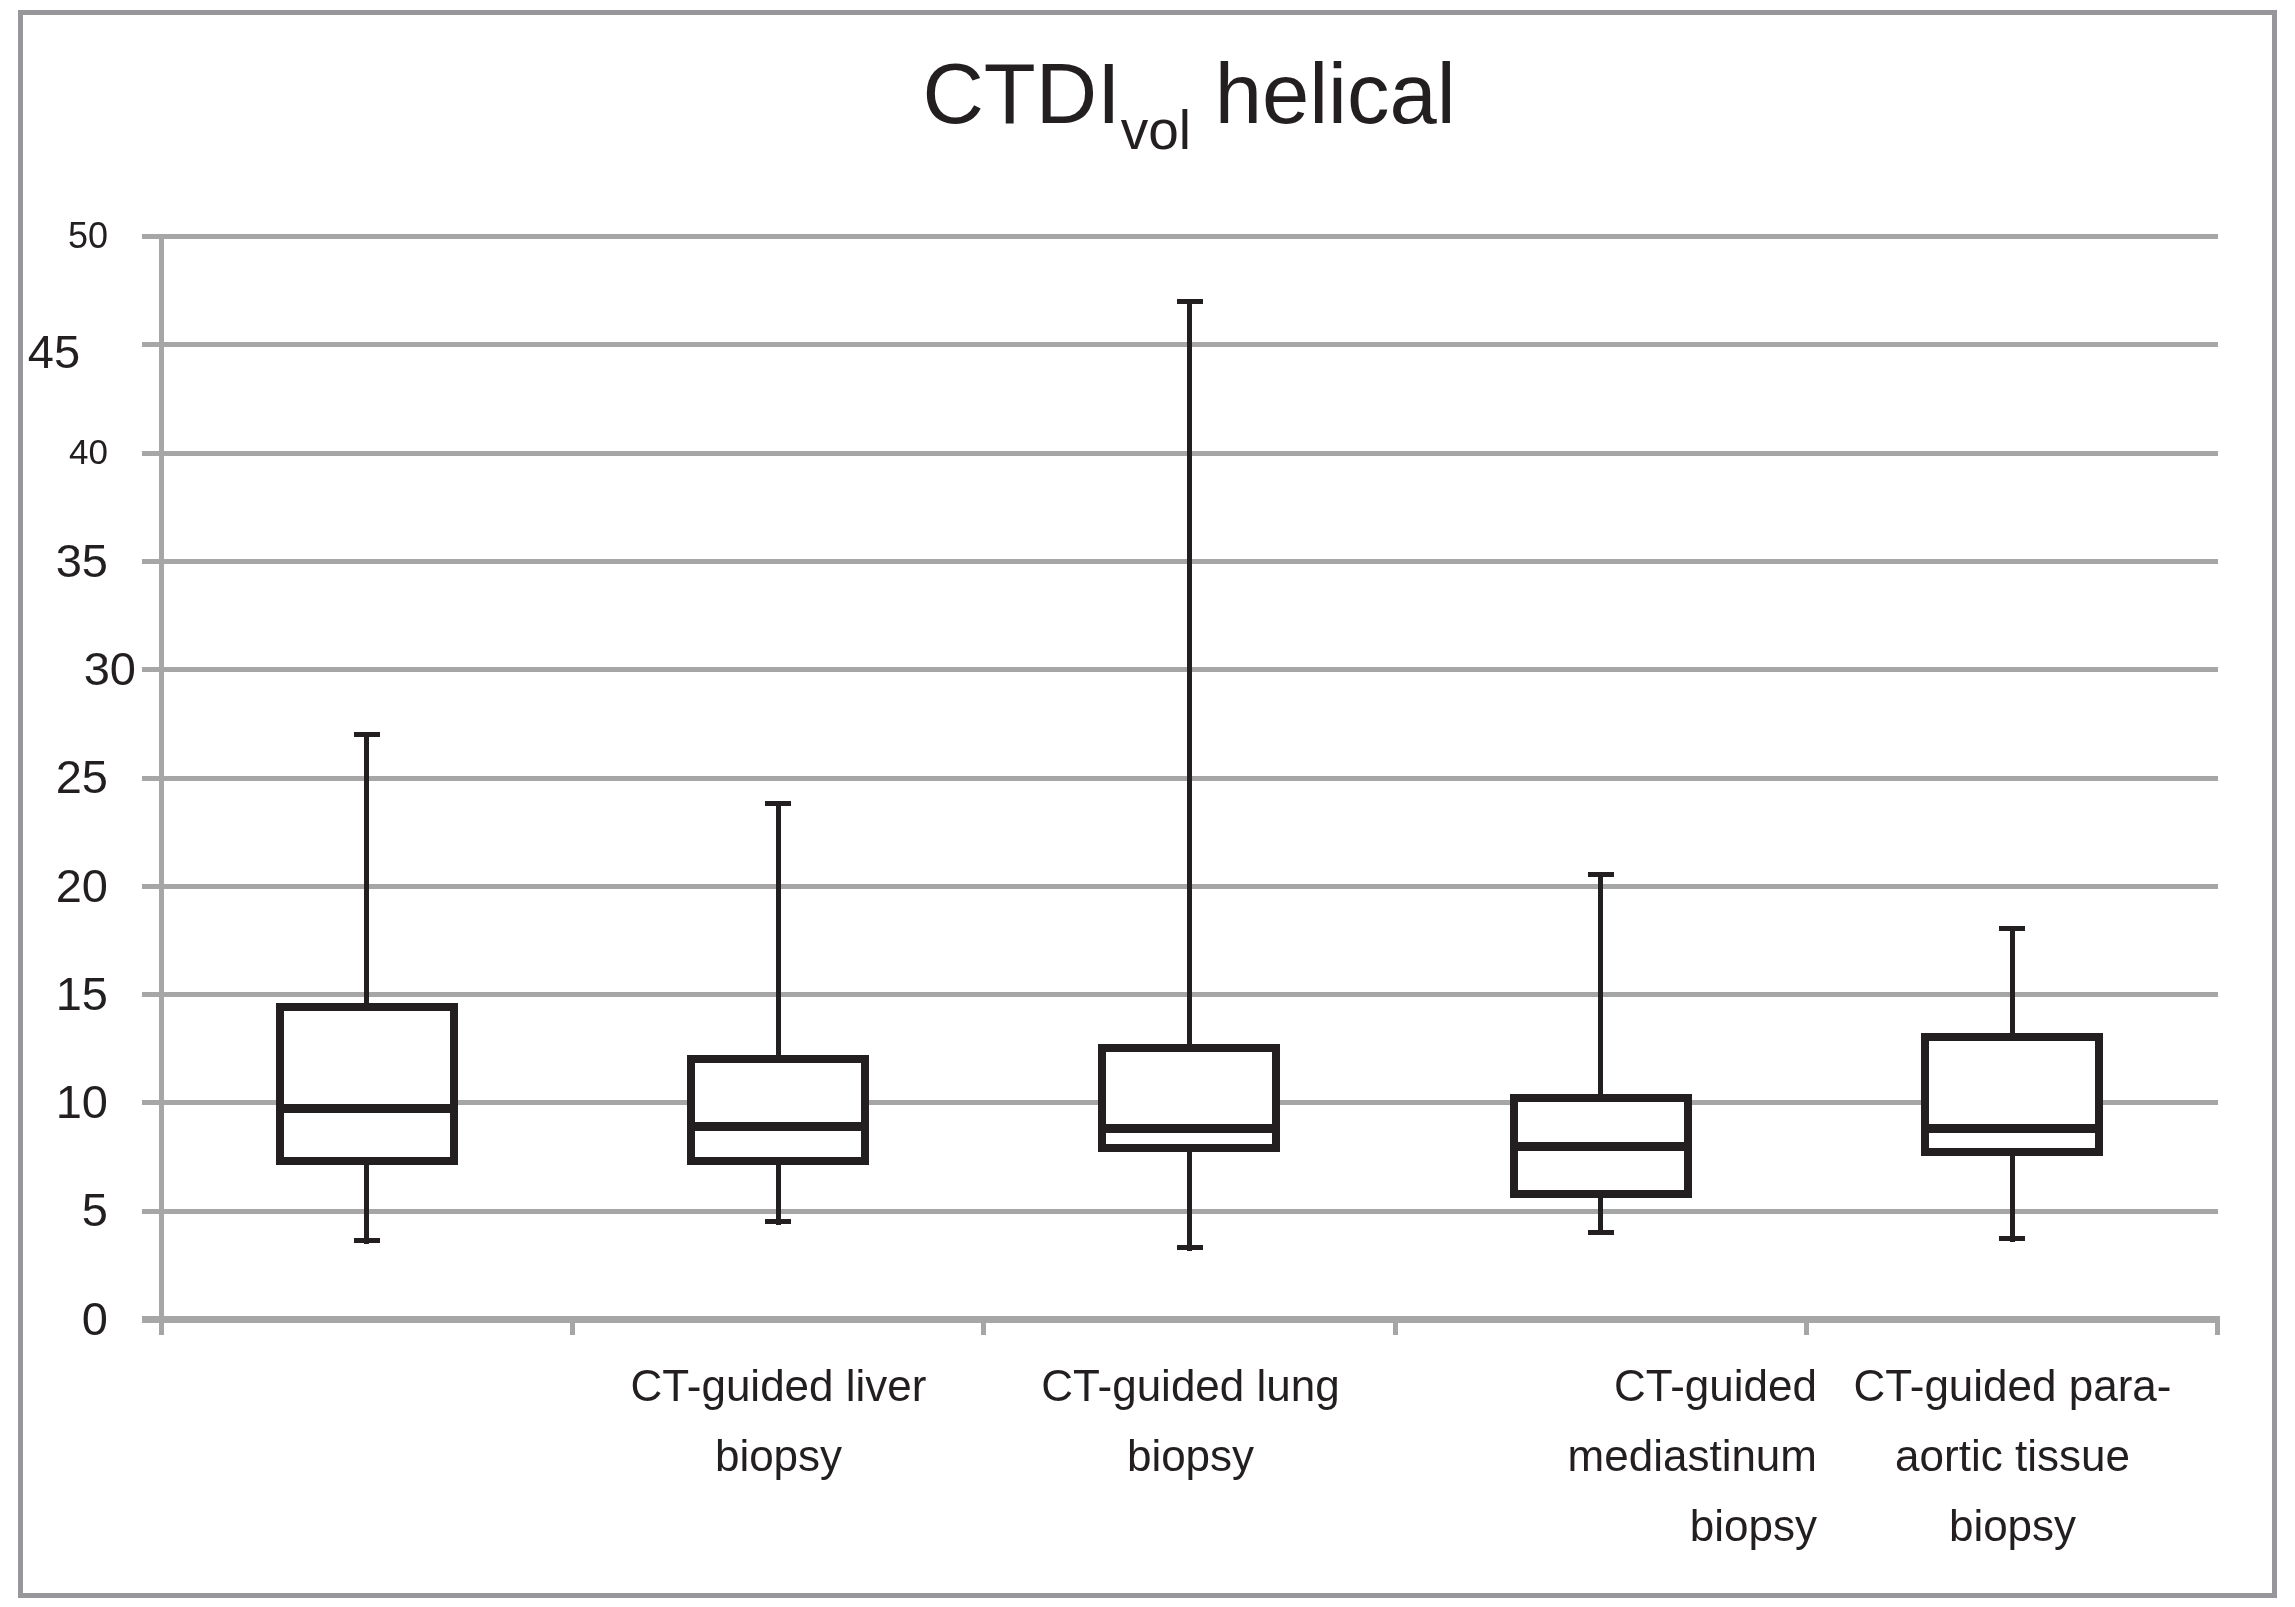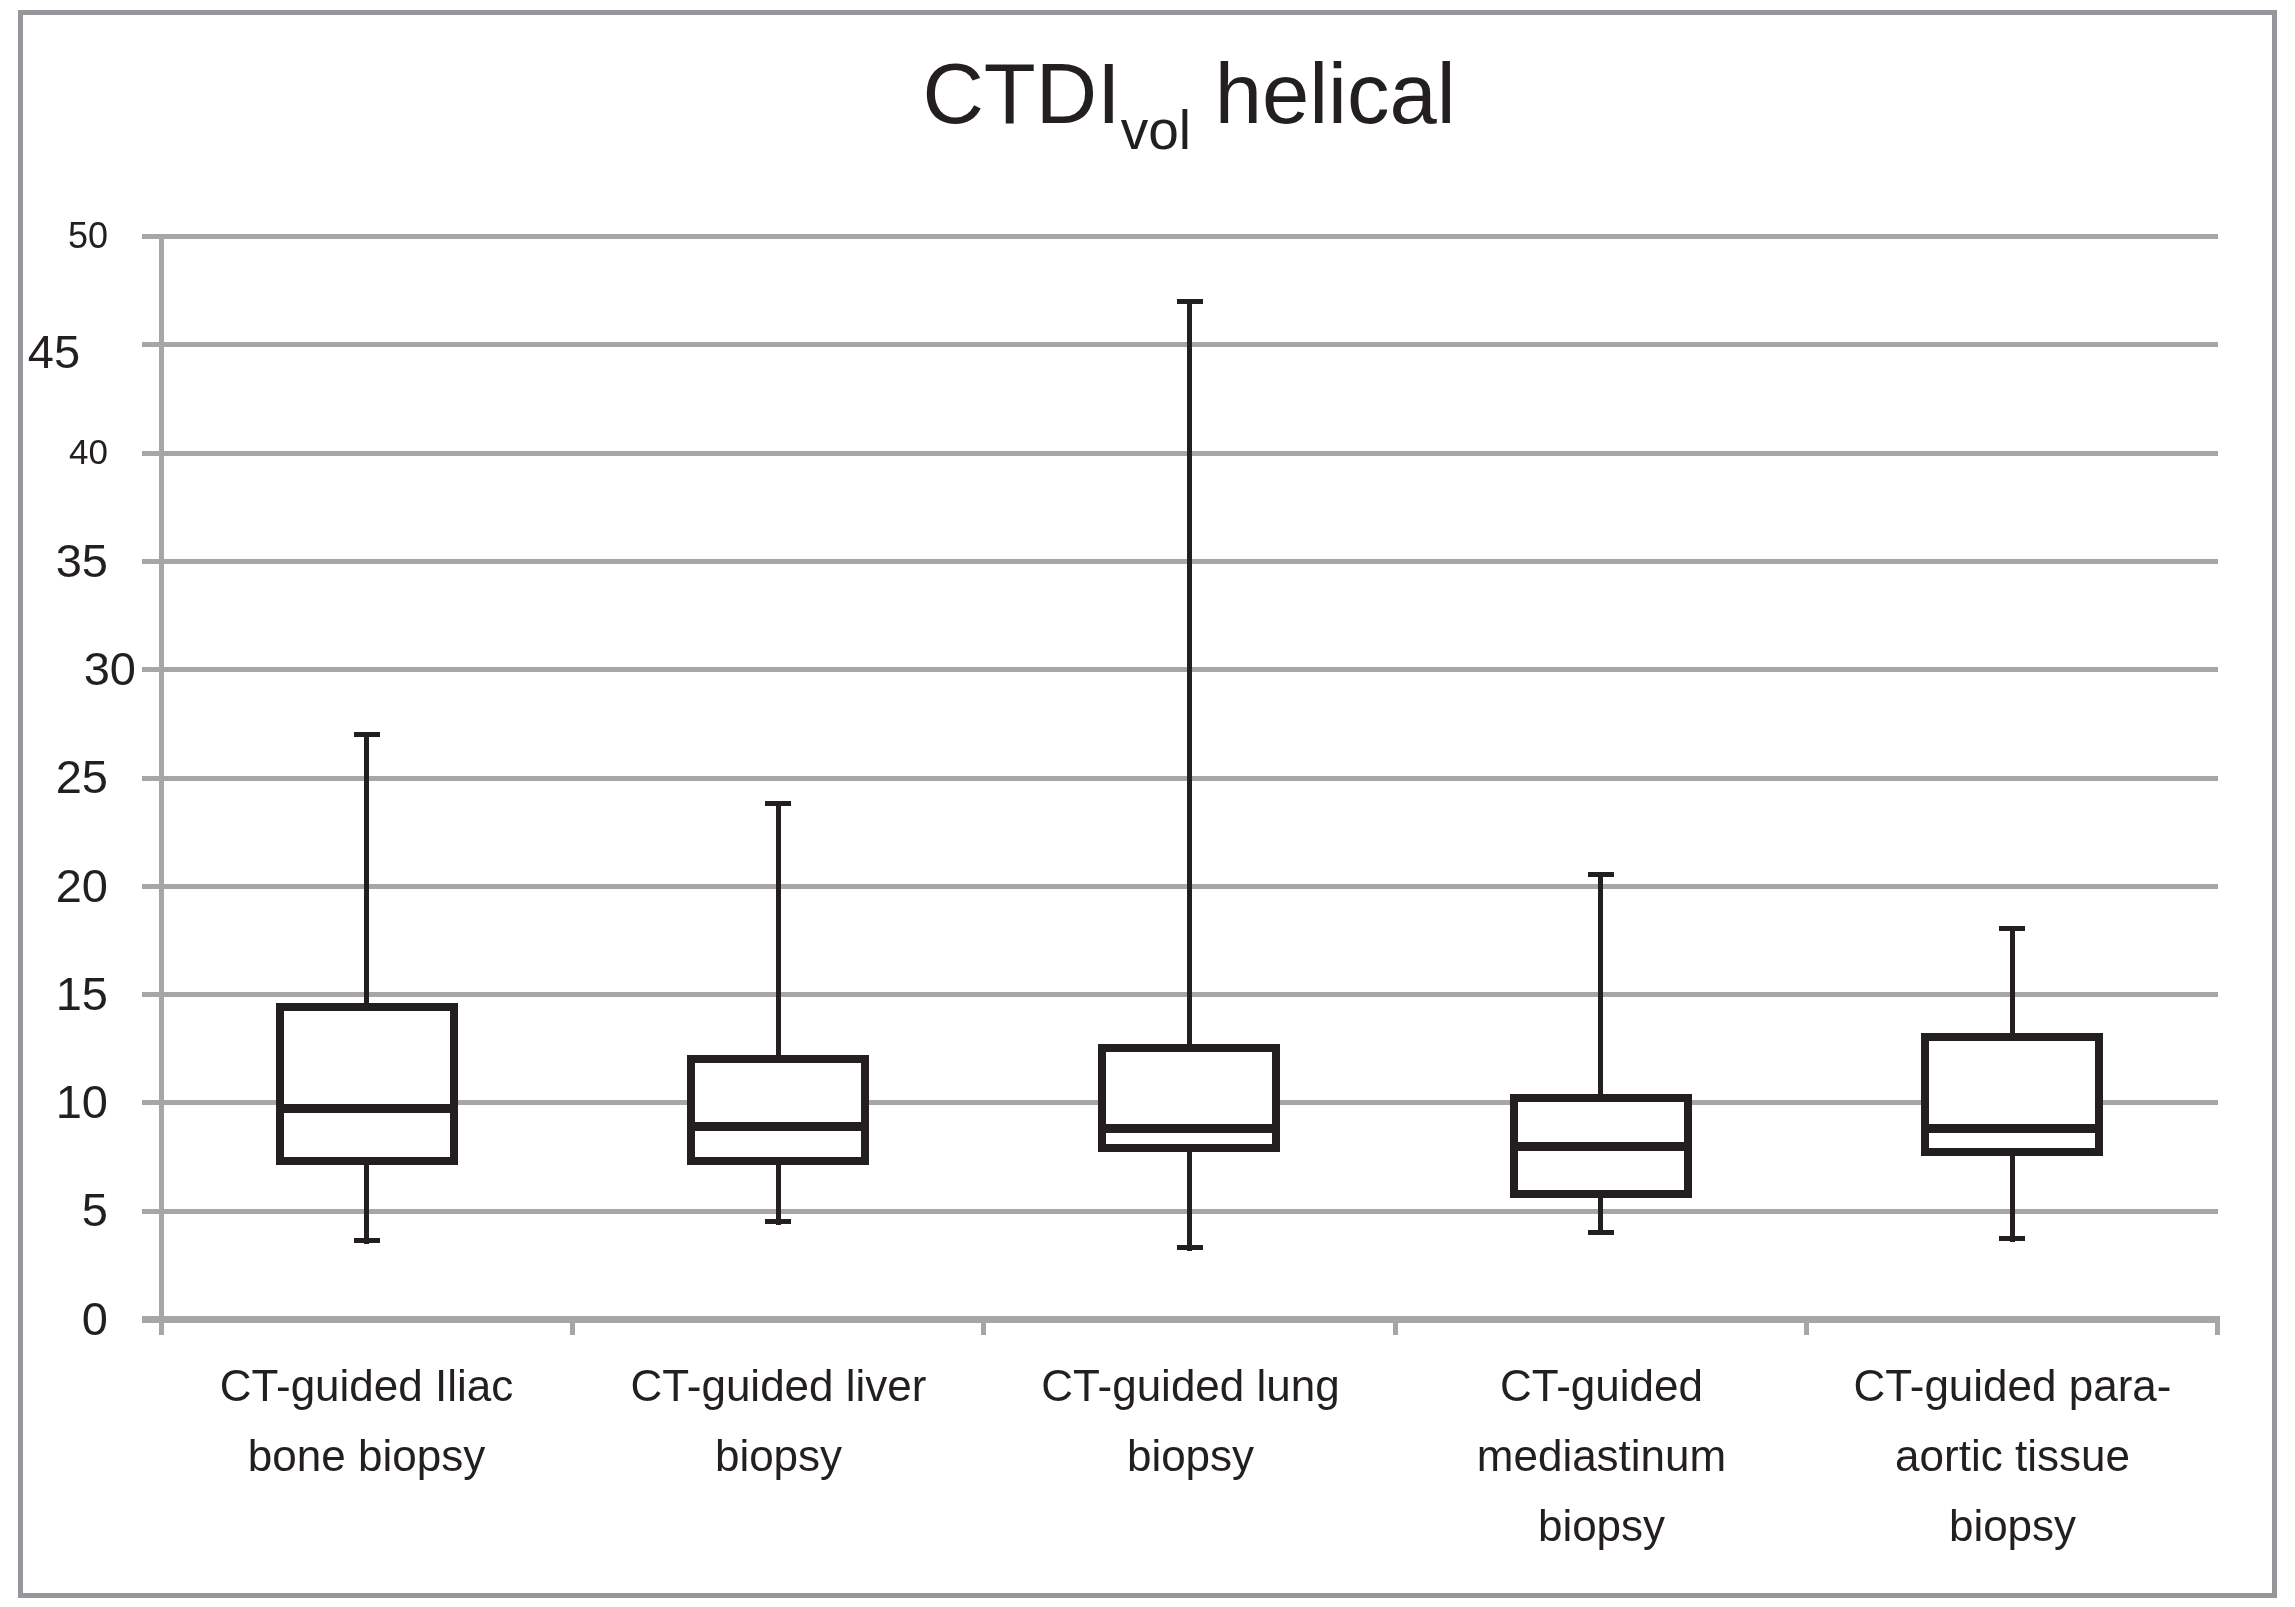--- a/index.html
+++ b/index.html
@@ -71,26 +71,24 @@
     <div style="left: 1588px; top: 872px; width: 26px; height: 5.2px; background: rgb(35, 31, 32);"></div>
     <div style="left: 1588px; top: 1230px; width: 26px; height: 5.2px; background: rgb(35, 31, 32);"></div>
     <div style="left: 1510px; top: 1094px; width: 182px; height: 104px; border: 8.5px solid rgb(35, 31, 32); box-sizing: border-box; background: rgb(255, 255, 255);"></div>
     <div style="left: 1510px; top: 1142px; width: 182px; height: 8.5px; background: rgb(35, 31, 32);"></div>
     <div style="left: 2010px; top: 928px; width: 5.2px; height: 112px; background: rgb(35, 31, 32);"></div>
     <div style="left: 2010px; top: 1151px; width: 5.2px; height: 91px; background: rgb(35, 31, 32);"></div>
     <div style="left: 1999px; top: 926px; width: 26px; height: 5.2px; background: rgb(35, 31, 32);"></div>
     <div style="left: 1999px; top: 1236px; width: 26px; height: 5.2px; background: rgb(35, 31, 32);"></div>
     <div style="left: 1921px; top: 1033px; width: 182px; height: 123px; border: 8.5px solid rgb(35, 31, 32); box-sizing: border-box; background: rgb(255, 255, 255);"></div>
     <div style="left: 1921px; top: 1124px; width: 182px; height: 8.5px; background: rgb(35, 31, 32);"></div>
-    <div class="catlab" style="left: 151px; width: 431px; top: 1351px; color: rgb(35, 31, 32);">CT-guided Iliac
-bone biopsy</div>
     <div class="catlab" style="left: 563px; width: 431px; top: 1351px; color: rgb(35, 31, 32);">CT-guided liver
 biopsy</div>
     <div class="catlab" style="left: 975px; width: 431px; top: 1351px; color: rgb(35, 31, 32);">CT-guided lung
 biopsy</div>
-    <div class="catlab" style="left: 1386px; width: 431px; top: 1351px; color: rgb(35, 31, 32);">CT-guided
+    <div class="catlab" style="left: 1386px; width: 431px; top: 1351px; color: rgb(35, 31, 32); text-align: right;">CT-guided
 mediastinum
 biopsy</div>
     <div class="catlab" style="left: 1797px; width: 431px; top: 1351px; color: rgb(35, 31, 32);">CT-guided para-
 aortic tissue
 biopsy</div>
   </div>
 
 
 </body></html>

